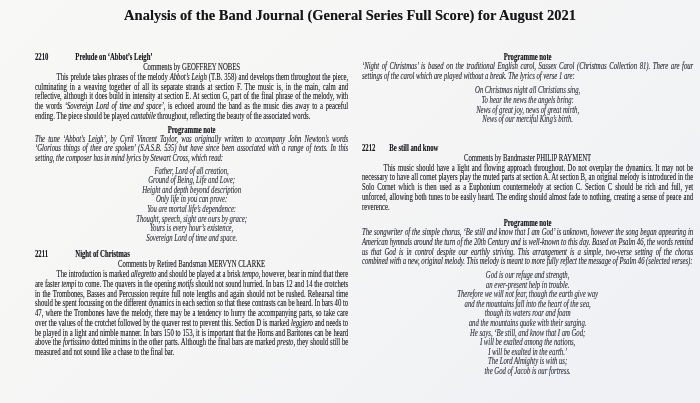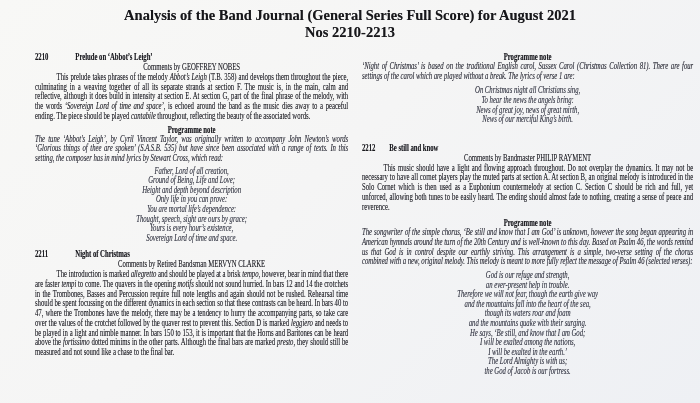--- a/index.html
+++ b/index.html
@@ -50,21 +50,20 @@
   .mt6 { margin-top:6px; }
   .mt18 { margin-top:18px; }
 </style>
 </head>
 <body>
 
 <div class="page">
 
   <header class="doc-title">
     <div>Analysis of the Band Journal (General Series Full Score) for August 2021</div>
-    <div>Nos 2210-2213</div>
   </header>
 
   <div class="col col-left">
 
     <div class="sec-head mt-first-l">
       <span class="sec-num">2210</span><span class="sec-title">Prelude on ‘Abbot’s Leigh’</span>
     </div>
     <div class="byline">Comments by GEOFFREY NOBES</div>
     <p class="body ind mt1"><span>This prelude takes phrases of the melody </span><span class="it">Abbot’s Leigh</span><span> (T.B. 358) and develops them throughout the piece, culminating in a weaving together of all its separate strands at section F. The music is, in the main, calm and reflective, although it does build in intensity at section E. At section G, part of the final phrase of the melody, with the words </span><span class="it">‘Sovereign Lord of time and space’</span><span>, is echoed around the band as the music dies away to a peaceful ending. The piece should be played </span><span class="it">cantabile</span><span> throughout, reflecting the beauty of the associated words.</span></p>
 

